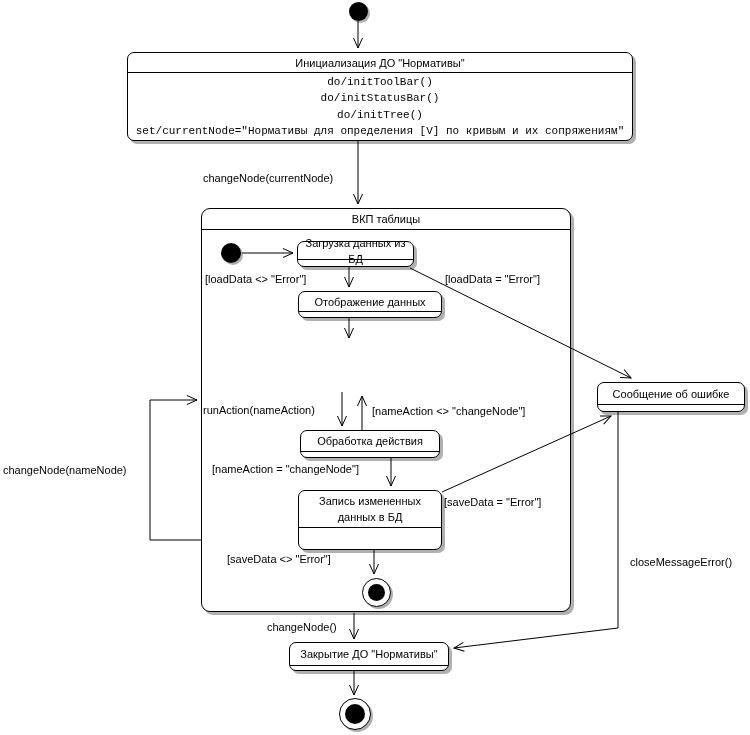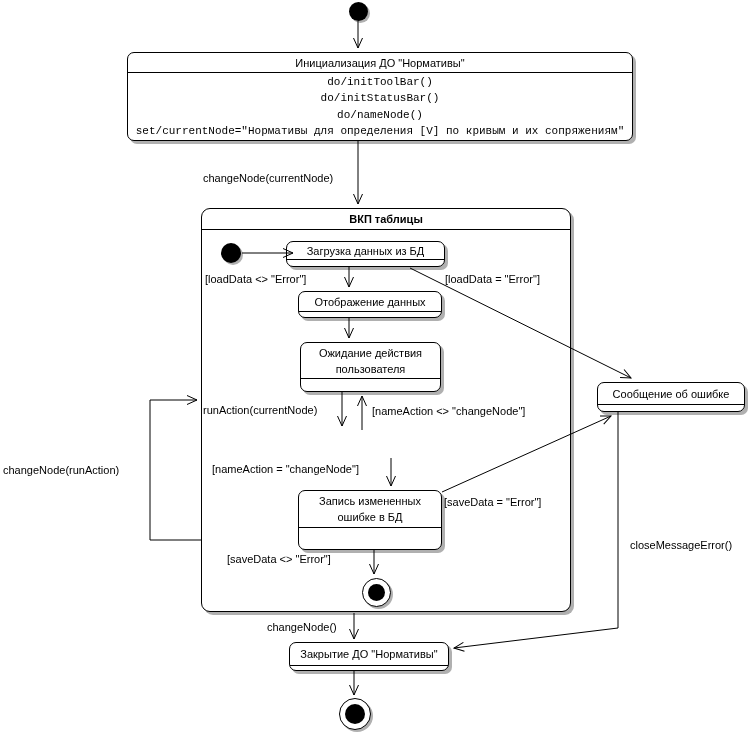--- a/index.html
+++ b/index.html
@@ -36,50 +36,50 @@
 
   <div class="boxlayer">
 
     <div class="initial" style="left:349px;top:2px;width:19px;height:19px;"></div>
 
     <div class="state" style="left:127px;top:52px;width:506px;height:89px;">
       <div class="title" style="height:19px;">Инициализация ДО "Нормативы"</div>
       <div class="actions">
         <div>do/initToolBar()</div>
         <div>do/initStatusBar()</div>
-        <div>do/nameNode()</div>
+        <div>do/initTree()</div>
         <div>set/currentNode="Нормативы для определения [V] по кривым и их сопряжениям"</div>
       </div>
     </div>
 
-    <div class="state" style="left:201px;top:208px;width:370px;height:404px;border-radius:9px;font-weight:bold;">
+    <div class="state" style="left:201px;top:208px;width:370px;height:404px;border-radius:9px;">
       <div class="title" style="height:20px;">ВКП таблицы</div>
       <div class="empty"></div>
     </div>
 
     <div class="initial" style="left:221px;top:243px;width:20px;height:20px;"></div>
 
-    <div class="state" style="left:286px;top:241px;width:159px;height:26px;">
+    <div class="state" style="left:297px;top:241px;width:117px;height:26px;">
       <div class="title" style="height:17px;">Загрузка данных из БД</div>
       <div class="empty"></div>
     </div>
 
     <div class="state" style="left:298px;top:291px;width:144px;height:27px;">
       <div class="title" style="height:19px;text-align:center;">Отображение данных</div>
       <div class="empty"></div>
     </div>
 
-    <div class="state" style="left:300px;top:342px;width:141px;height:50px;">
-      <div class="title" style="height:35px;">Ожидание действия пользователя</div>
+
+    <div class="state" style="left:300px;top:430px;width:140px;height:28px;">
+      <div class="title" style="height:20px;">Обработка действия</div>
       <div class="empty"></div>
     </div>
 
-
     <div class="state" style="left:298px;top:490px;width:144px;height:60px;">
-      <div class="title" style="height:36px;">Запись измененных ошибке в БД</div>
+      <div class="title" style="height:36px;">Запись измененных данных в БД</div>
       <div class="empty"></div>
     </div>
 
     <div class="final" style="left:362px;top:578px;width:29px;height:29px;">
       <div class="core" style="width:17px;height:17px;"></div>
     </div>
 
     <div class="state" style="left:597px;top:382px;width:148px;height:30px;border-radius:7px;">
       <div class="title" style="height:21px;">Сообщение об ошибке</div>
       <div class="empty"></div>
@@ -115,23 +115,23 @@
     <polyline points="618,412 618,628 454,648" fill="none" stroke="#000" marker-end="url(#ah)"></polyline>
     <polyline points="201,540 150,540 150,400 197,400" fill="none" stroke="#000" marker-end="url(#ah)"></polyline>
     <line x1="354" y1="613" x2="354" y2="639" stroke="#000" marker-end="url(#ah)"></line>
     <line x1="354" y1="671" x2="354" y2="695" stroke="#000" marker-end="url(#ah)"></line>
   </svg>
 
   <div class="lbllayer">
     <div class="lbl" style="left:203px;top:172px;">changeNode(currentNode)</div>
     <div class="lbl" style="left:205px;top:273px;">[loadData &lt;&gt; "Error"]</div>
     <div class="lbl" style="left:445px;top:273px;">[loadData = "Error"]</div>
-    <div class="lbl" style="left:203px;top:404px;">runAction(currentNode)</div>
+    <div class="lbl" style="left:203px;top:404px;">runAction(nameAction)</div>
     <div class="lbl" style="left:372px;top:405px;">[nameAction &lt;&gt; "changeNode"]</div>
     <div class="lbl" style="left:212px;top:463px;">[nameAction = "changeNode"]</div>
     <div class="lbl" style="left:444px;top:496px;">[saveData = "Error"]</div>
     <div class="lbl" style="left:227px;top:553px;">[saveData &lt;&gt; "Error"]</div>
-    <div class="lbl" style="left:3px;top:464px;">changeNode(runAction)</div>
+    <div class="lbl" style="left:3px;top:464px;">changeNode(nameNode)</div>
     <div class="lbl" style="left:267px;top:621px;">changeNode()</div>
-    <div class="lbl" style="left:630px;top:539px;">closeMessageError()</div>
+    <div class="lbl" style="left:630px;top:556px;">closeMessageError()</div>
   </div>
 
 </div>
 
 </body></html>

